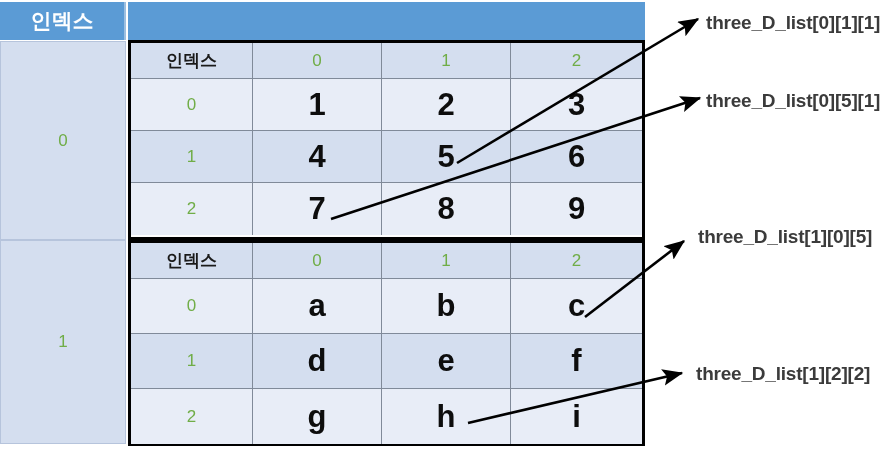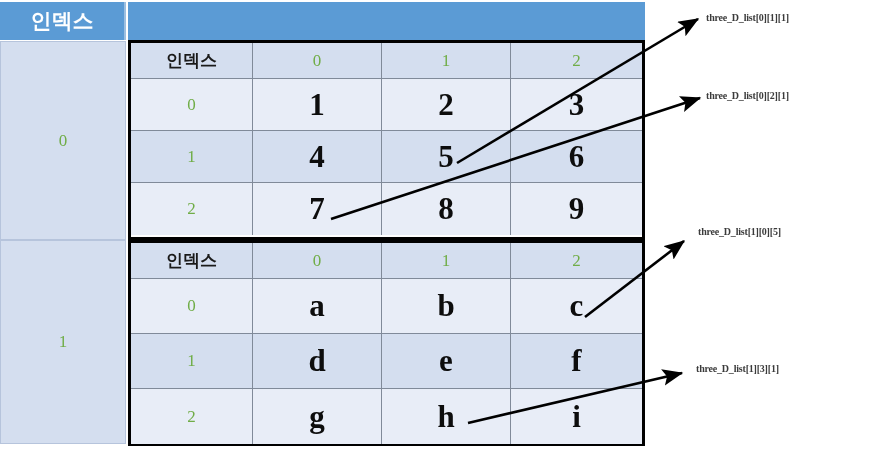--- a/index.html
+++ b/index.html
@@ -13,21 +13,20 @@
     position: relative;
     overflow: hidden;
     font-family: "Liberation Sans", sans-serif;
   }
 
   #stage {
     position: absolute;
     left: 0; top: 0;
     width: 894px;
     height: 458px;
-    font-family: Liberation Serif, serif;
   }
 
   
 
   .idx-header {
     position: absolute;
     left: 0px;
     top: 2px;
     width: 126px;
     height: 38px;
@@ -124,21 +123,21 @@
   }
   .val {
     font-weight: bold;
     font-size: 31px;
     color: #0d0d0d;
   }
 
   
   .anno {
     position: absolute;
-    font-size: 10px;
+    font-size: 19px;
     font-weight: bold;
     color: #3B3B3B;
     white-space: nowrap;
     letter-spacing: -0.2px;
   }
   .anno.a0 { left: 706px; top: 12px; }
   .anno.a1 { left: 706px; top: 90px; }
   .anno.a2 { left: 698px; top: 226px; }
   .anno.a3 { left: 696px; top: 363px; }
 
@@ -291,17 +290,17 @@
         <path d="M0,0 L8,3.2 L0,6.4 L1.6,3.2 z" fill="#000000"></path>
       </marker>
     </defs>
     <line x1="457" y1="163" x2="698" y2="19" stroke="#000000" stroke-width="2.6" marker-end="url(#ah)"></line>
     <line x1="331" y1="219" x2="700" y2="98" stroke="#000000" stroke-width="2.6" marker-end="url(#ah)"></line>
     <line x1="585" y1="317" x2="684" y2="241" stroke="#000000" stroke-width="2.6" marker-end="url(#ah)"></line>
     <line x1="468" y1="423" x2="682" y2="373" stroke="#000000" stroke-width="2.6" marker-end="url(#ah)"></line>
   </svg>
 
   <div class="anno a0">three_D_list[0][1][1]</div>
-  <div class="anno a1">three_D_list[0][2][1]</div>
+  <div class="anno a1">three_D_list[0][5][1]</div>
   <div class="anno a2">three_D_list[1][0][5]</div>
-  <div class="anno a3">three_D_list[1][3][1]</div>
+  <div class="anno a3">three_D_list[1][2][2]</div>
 
 </div>
 
 </body></html>

